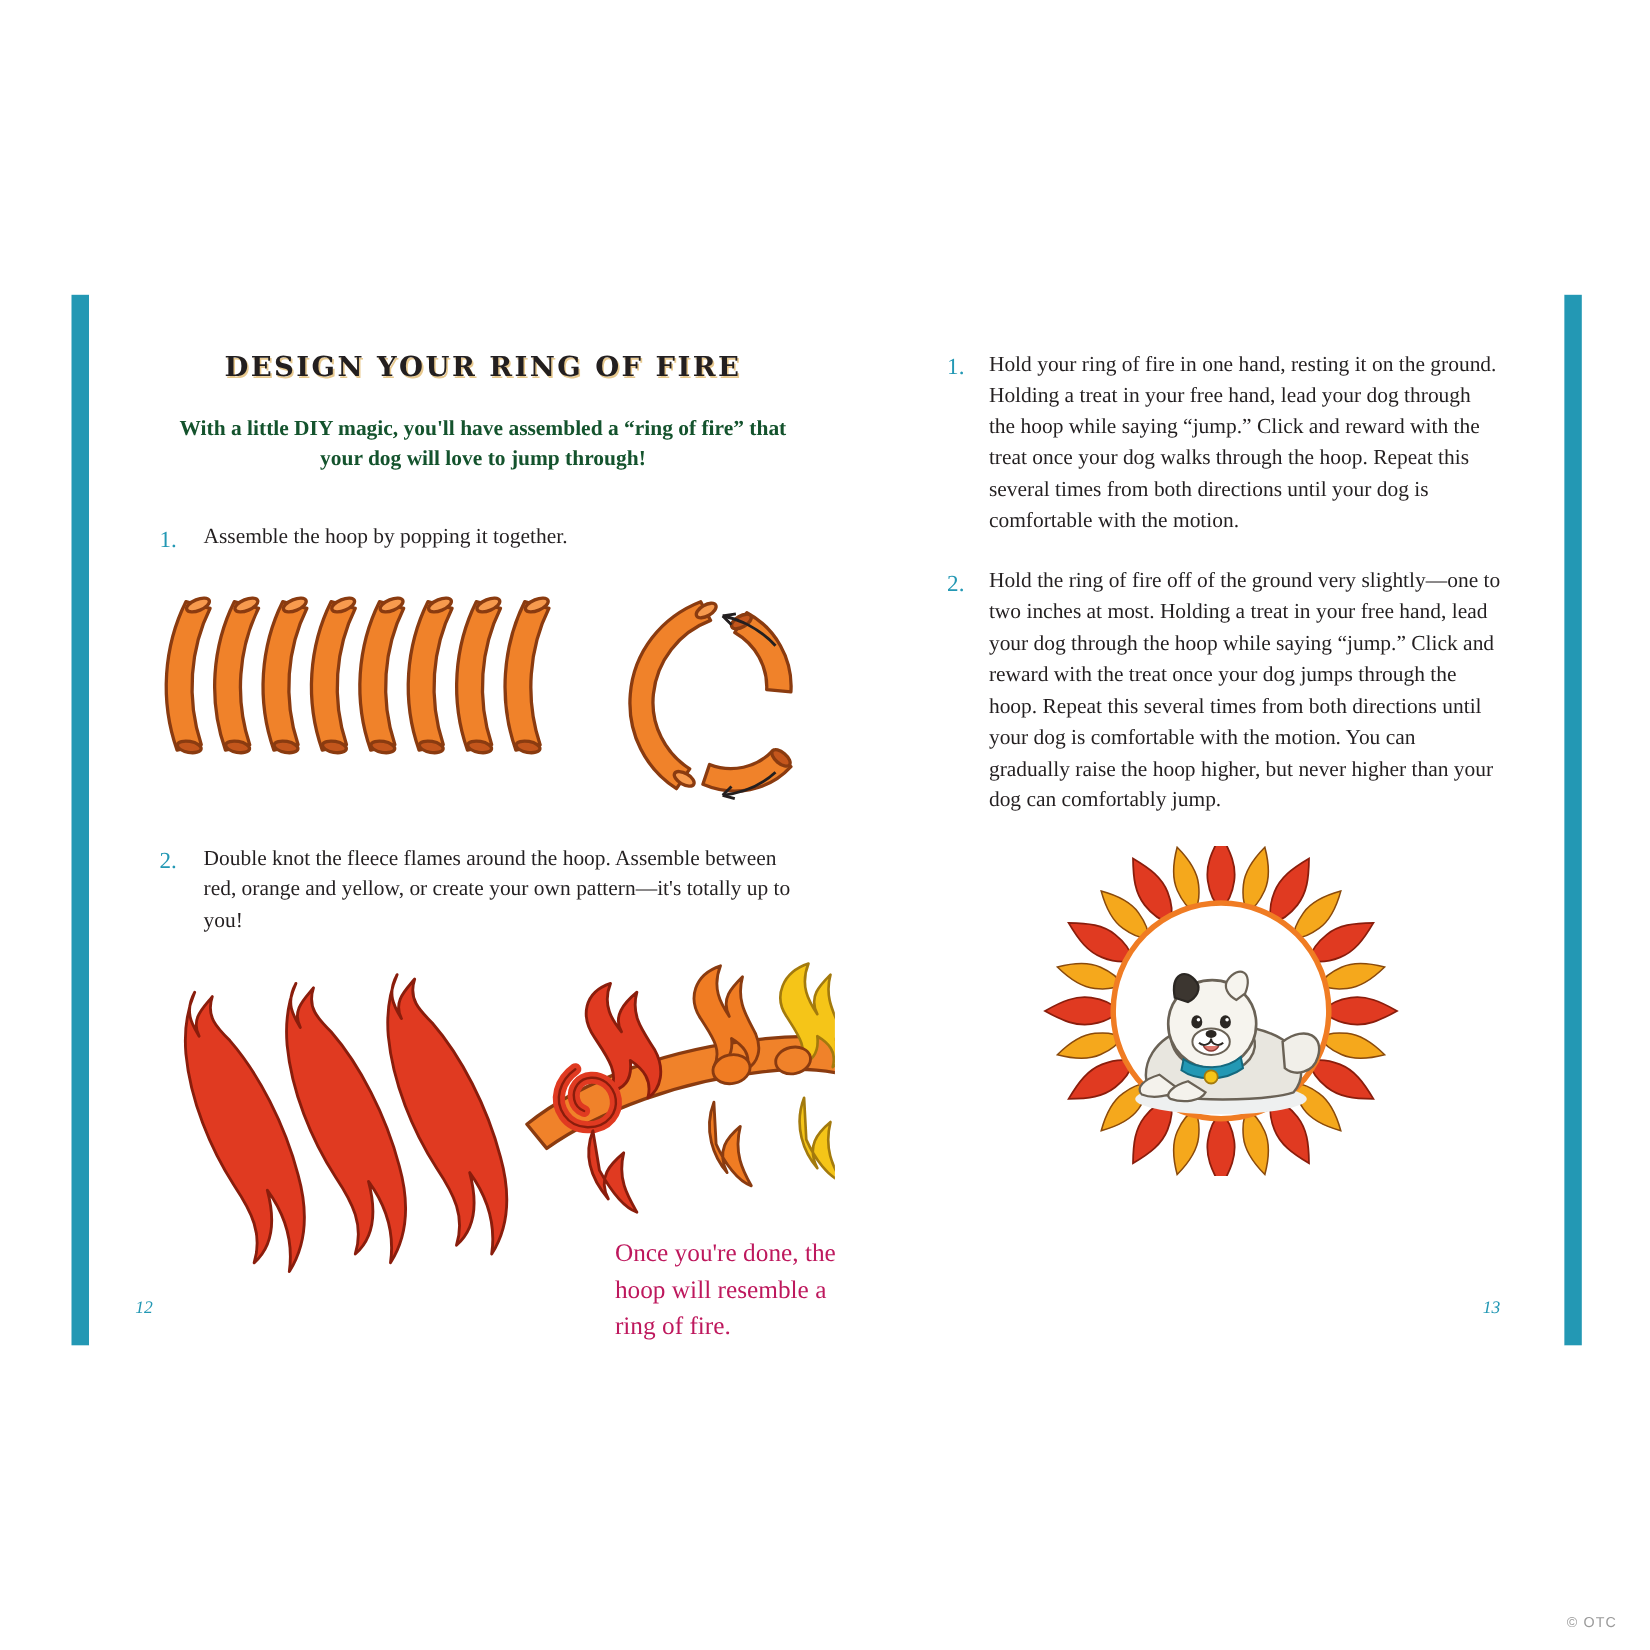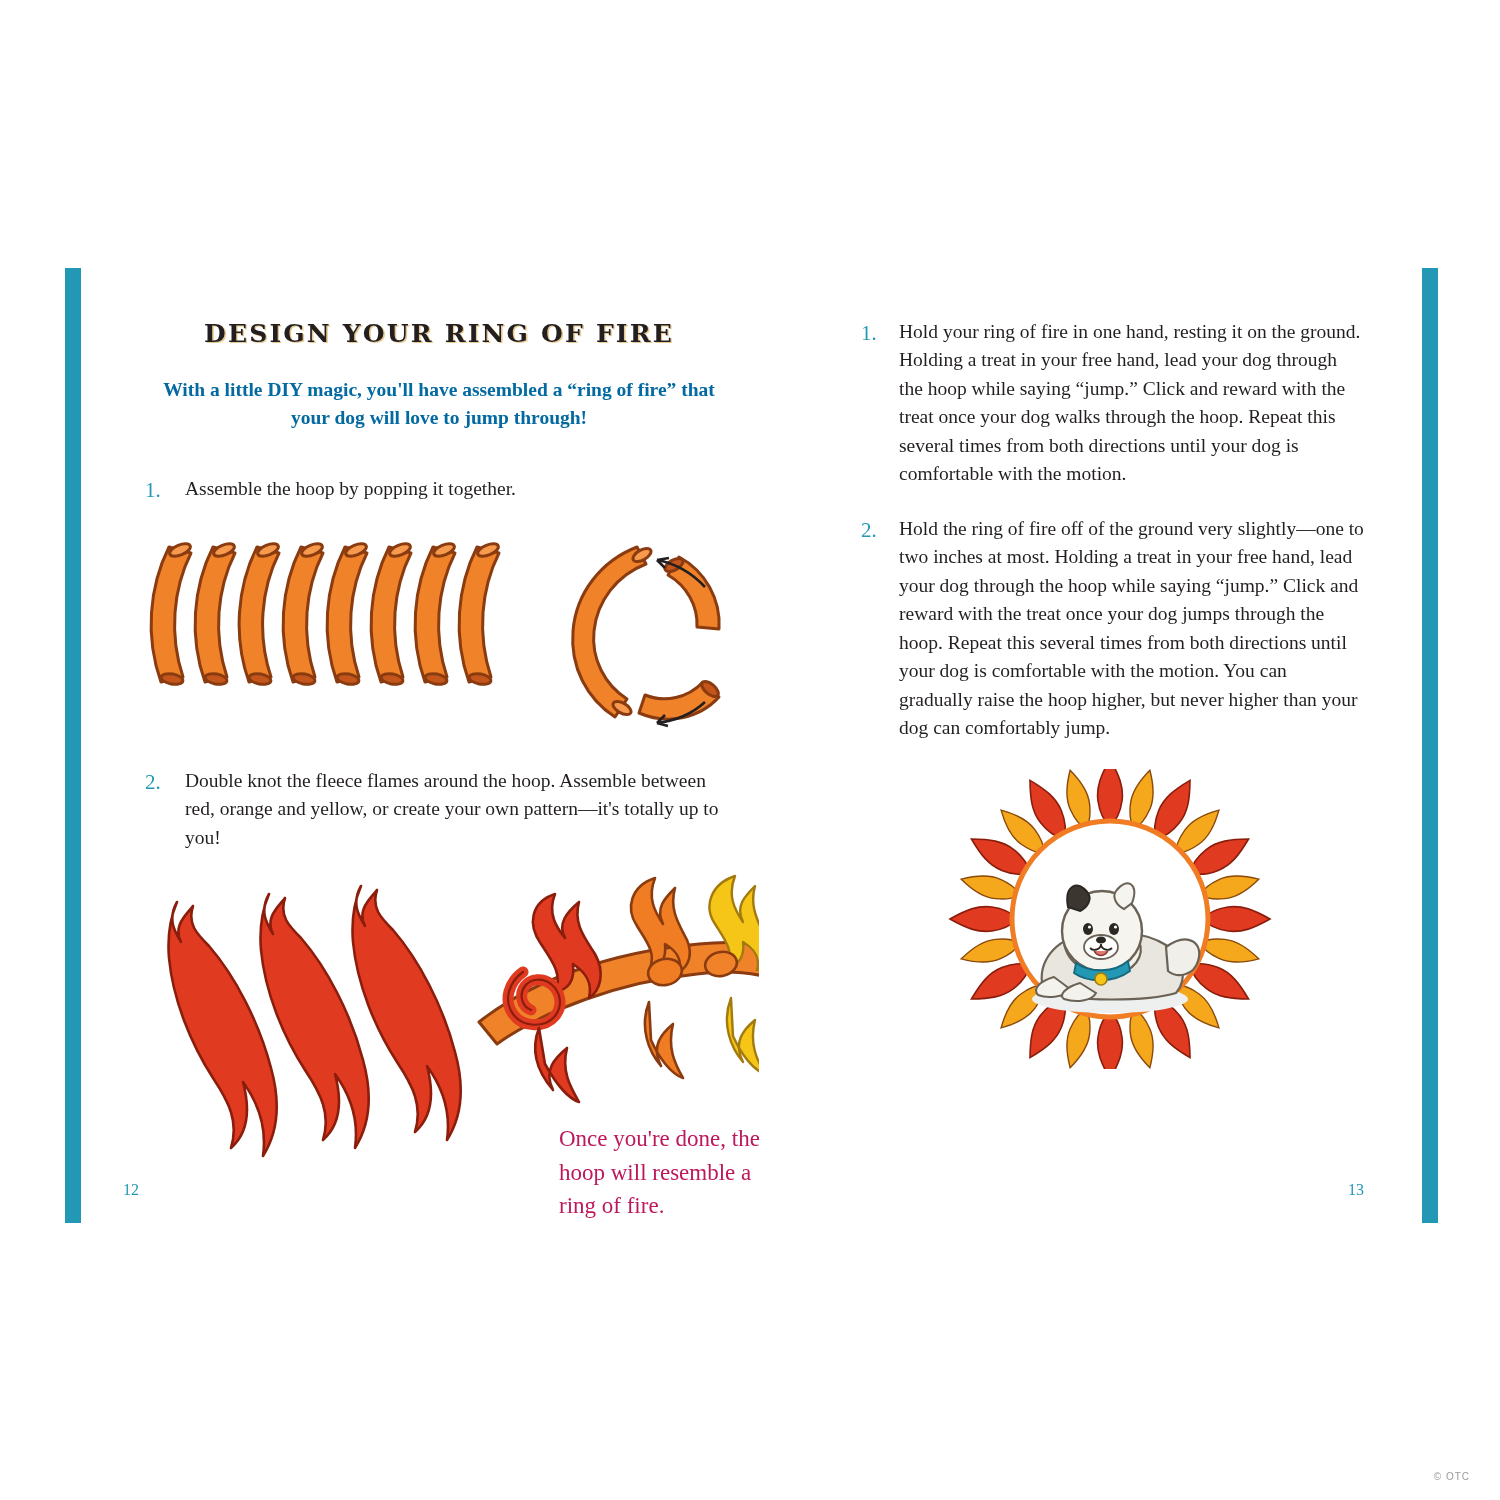--- a/index.html
+++ b/index.html
@@ -52,21 +52,21 @@
     text-shadow: 1.4px 1.4px 0 #e8c98f;
   }
   h1.section-title.right { margin-bottom: 34px; }
 
   p.lede {
     font-family: "Liberation Serif", serif;
     font-weight: bold;
     font-size: 19.5px;
     line-height: 1.42;
     text-align: center;
-    color: #0369a1;
+    color: #14532d;
     margin: 0 0 44px 0;
     padding: 0 14px;
   }
 
   
   .step {
     display: flex;
     margin-bottom: 20px;
   }
   .step-num {
@@ -95,20 +95,21 @@
     color: #be185d;
   }
 
   
   .folio {
     position: absolute;
     bottom: 24px;
     font-family: "Liberation Serif", serif;
     font-size: 16px;
     color: #2398b4;
+    font-style: italic;
   }
   .folio.left  { left: 42px; }
   .folio.right { right: 58px; }
 
   
   .illo { position: relative; }
 
   .fig-hoop-parts { height: 230px; margin: 6px 0 10px 0; }
   .fig-flames { height: 330px; position: relative; }
   .fig-ring { margin-top: 10px; text-align: center; }
@@ -119,21 +120,21 @@
     top: 250px;
     width: 215px;
   }
 
   
   #watermark {
     position: absolute;
     right: 30px;
     bottom: 18px;
     font-family: "Liberation Sans", sans-serif;
-    font-size: 10px;
+    font-size: 13px;
     color: #9a9a9a;
     letter-spacing: 1px;
   }
 </style>
 </head>
 <body>
 
 <div id="spread">
 
   <div class="spine-edge"></div>

